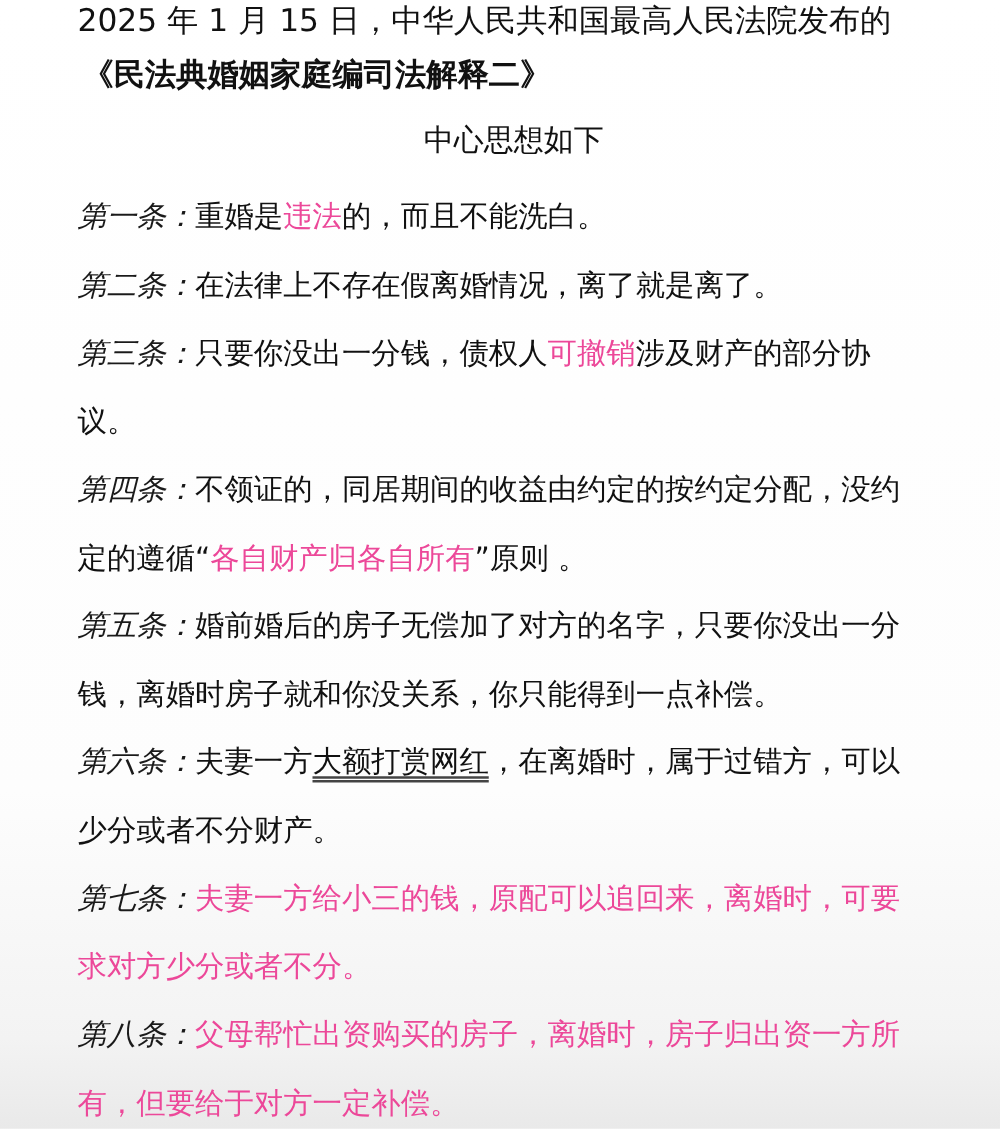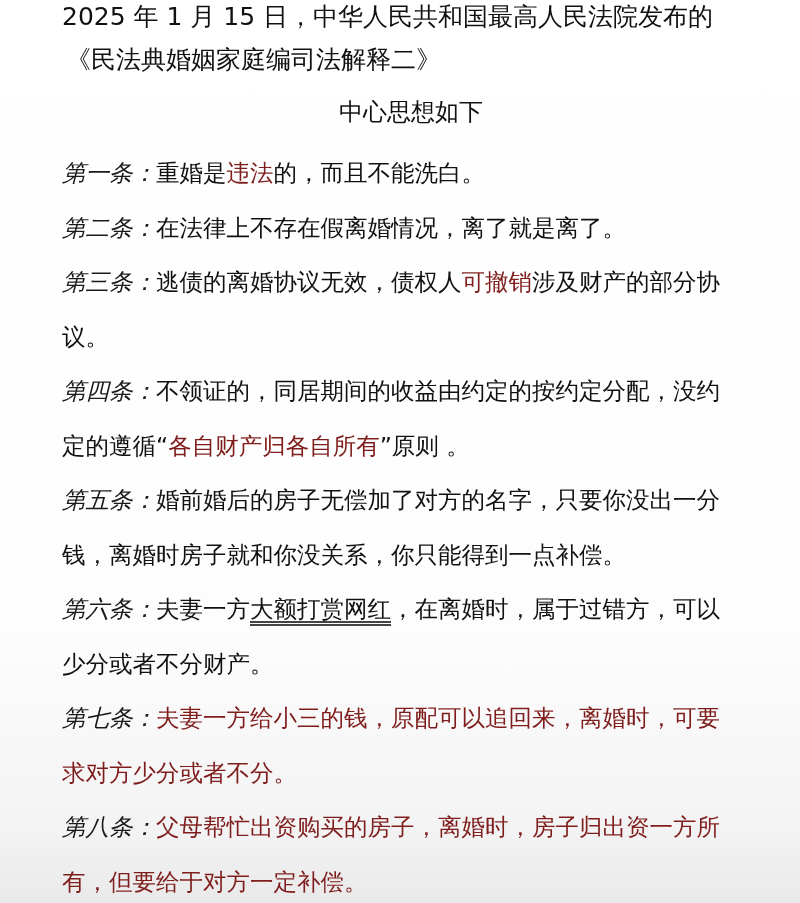--- a/index.html
+++ b/index.html
@@ -24,21 +24,21 @@
     }
     .header-line {
       position: absolute;
       left: 62px;
       font-size: 25px;
       line-height: 34px;
       white-space: nowrap;
       letter-spacing: 0px;
     }
     #hl1 { top: 0px; }
-    #hl2 { top: 43px; left: 66px; }
+    #hl2 { top: 43px; left: 66px; font-weight: bold; }
     .subtitle {
       position: absolute;
       top: 95px;
       left: 0;
       width: 800px;
       text-align: center;
       font-size: 24px;
       line-height: 34px;
       padding-left: 11px;
     }
@@ -48,21 +48,21 @@
       top: 146px;
       width: 680px;
     }
     .article {
       font-size: 23.5px;
       line-height: 54.5px;
       margin: 0;
       text-align: left;
     }
     .prefix { color: #1a1a1a; font-style: italic; }
-    .red { color: #7f1d1d; }
+    .red { color: #ec4899; }
     .dbl-underline {
       text-decoration: underline;
       text-decoration-style: double;
       text-decoration-color: #444;
       text-underline-offset: 4px;
     }
     .wavy {
       text-decoration-style: wavy;
       text-decoration-color: #c8262a;
       text-underline-offset: 4px;
@@ -77,21 +77,21 @@
   <div class="subtitle">中心思想如下</div>
 
   <div class="articles">
     <p class="article">
       <span class="prefix">第一条：</span><span>重婚是</span><span class="red">违法</span><span>的，而且不能洗白。</span>
     </p>
     <p class="article">
       <span class="prefix">第二条：</span><span>在法律上不存在假离婚情况，离了就是离了。</span>
     </p>
     <p class="article">
-      <span class="prefix">第三条：</span><span>逃债的离婚协议无效，债权人</span><span class="red">可撤销</span><span>涉及财产的部分协议。</span>
+      <span class="prefix">第三条：</span><span>只要你没出一分钱，债权人</span><span class="red">可撤销</span><span>涉及财产的部分协议。</span>
     </p>
     <p class="article">
       <span class="prefix">第四条：</span><span>不领证的，同居期间的收益由约定的按约定分配，没约定的遵循“</span><span class="red">各自财产归各自所有</span><span>”原则 。</span>
     </p>
     <p class="article">
       <span class="prefix">第五条：</span><span>婚前婚后的房子无偿加了对方的名字，只要你没出一分钱，离婚时房子就和你没关系，你只能得到一点补偿。</span>
     </p>
     <p class="article">
       <span class="prefix">第六条：</span><span>夫妻一方</span><span class="dbl-underline">大额打赏网红</span><span>，在离婚时，属于过错方，可以少分或者不分财产。</span>
     </p>

